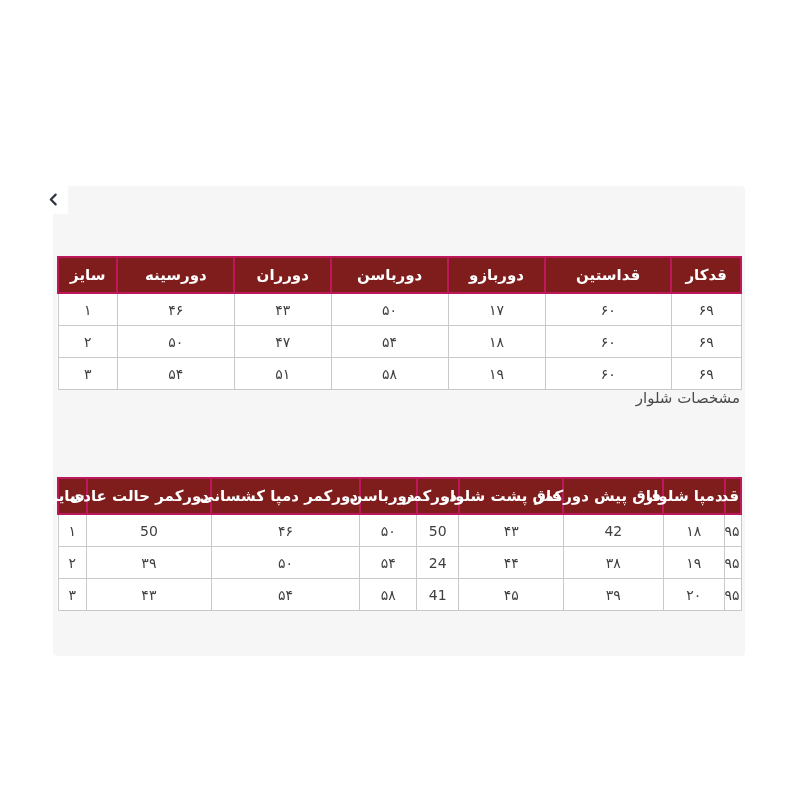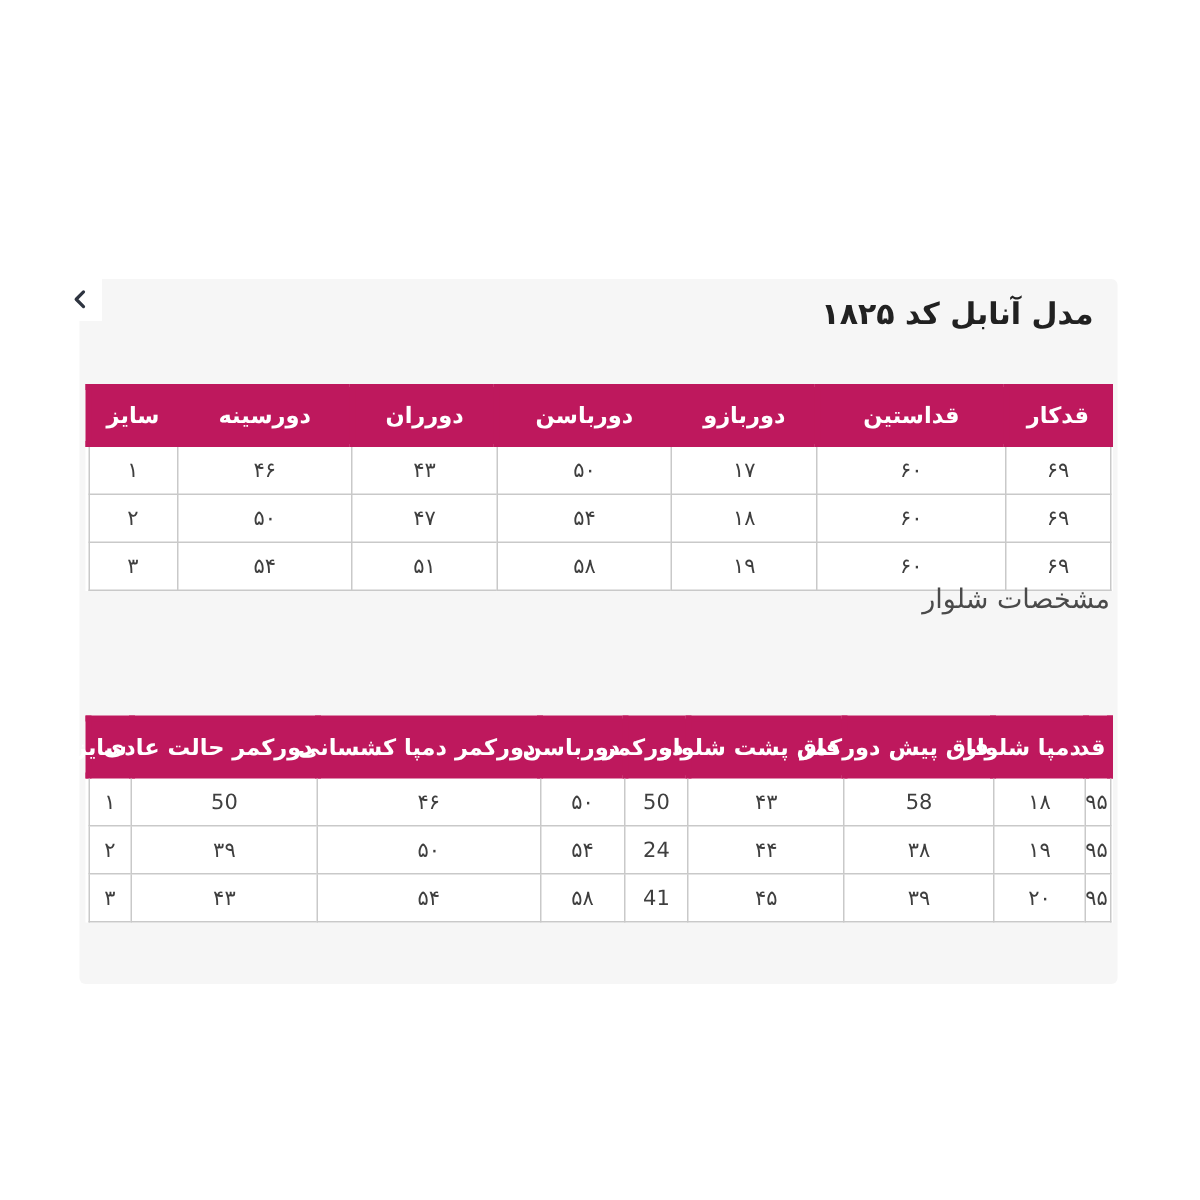--- a/index.html
+++ b/index.html
@@ -20,47 +20,46 @@
     position: absolute; top: 11px; right: 16px;
     font-size: 20px; font-weight: bold; color: #212121;
   }
   .tbl-wrap1 { position: absolute; top: 70px; right: 3px; left: 4px; }
   .tbl-wrap2 { position: absolute; top: 291px; right: 3px; left: 4px; }
   table {
     width: 100%; border-collapse: collapse; table-layout: fixed;
     background: #ffffff;
   }
   th {
-    background: #be185d; color: #ffffff; font-weight: bold; font-size: 15px;
-    border: 4px solid #be185d; height: 34px; 
+    background: #7f1d1d; color: #ffffff; font-weight: bold; font-size: 15px;
+    border: 2px solid #be185d; height: 34px; 
     white-space: nowrap; overflow: visible; padding: 0 1px;
   }
   td {
     border: 1px solid #c9c9c9; height: 31px; text-align: center;
     font-size: 14px; color: #3f3f3f; padding: 0 1px; background: #ffffff;
   }
   .section-label {
     position: absolute; top: 203px; right: 5px;
-    font-size: 18px; color: #4a4a4a; margin-left: 14px;
+    font-size: 15px; color: #4a4a4a; margin-left: 14px;
   }
 </style>
 </head>
 <body>
 
 <button class="back-btn">
   <span style="display:flex;">
     <svg width="13" height="13" viewBox="0 0 12 12" fill="none">
       <polyline points="8,1.5 3.5,6 8,10.5" stroke="#2e3440" stroke-width="2" stroke-linecap="round" stroke-linejoin="round"></polyline>
     </svg>
   </span>
 </button>
 
 <div class="panel">
 
-  <div class="page-title">مدل آنابل کد ۱۸۲۵</div>
 
   <div class="tbl-wrap1">
     <table>
       <colgroup>
         <col style="width:10.2%">
           <col style="width:18.5%">
           <col style="width:14.2%">
         <col style="width:17.1%">
           <col style="width:14.2%">
           <col style="width:17.1%">
@@ -134,21 +133,21 @@
           <th>دورباسن</th>
           <th>دورکمر دمپا کشسانی</th>
           <th>دورکمر حالت عادی</th>
           <th>سایز</th>
         </tr>
       </thead>
       <tbody>
         <tr>
           <td>۹۵</td>
           <td>۱۸</td>
-          <td>58</td>
+          <td>42</td>
           <td>۴۳</td>
           <td>50</td>
           <td>۵۰</td>
           <td>۴۶</td>
           <td>50</td>
           <td>۱</td>
         </tr>
         <tr>
           <td>۹۵</td>
           <td>۱۹</td>

